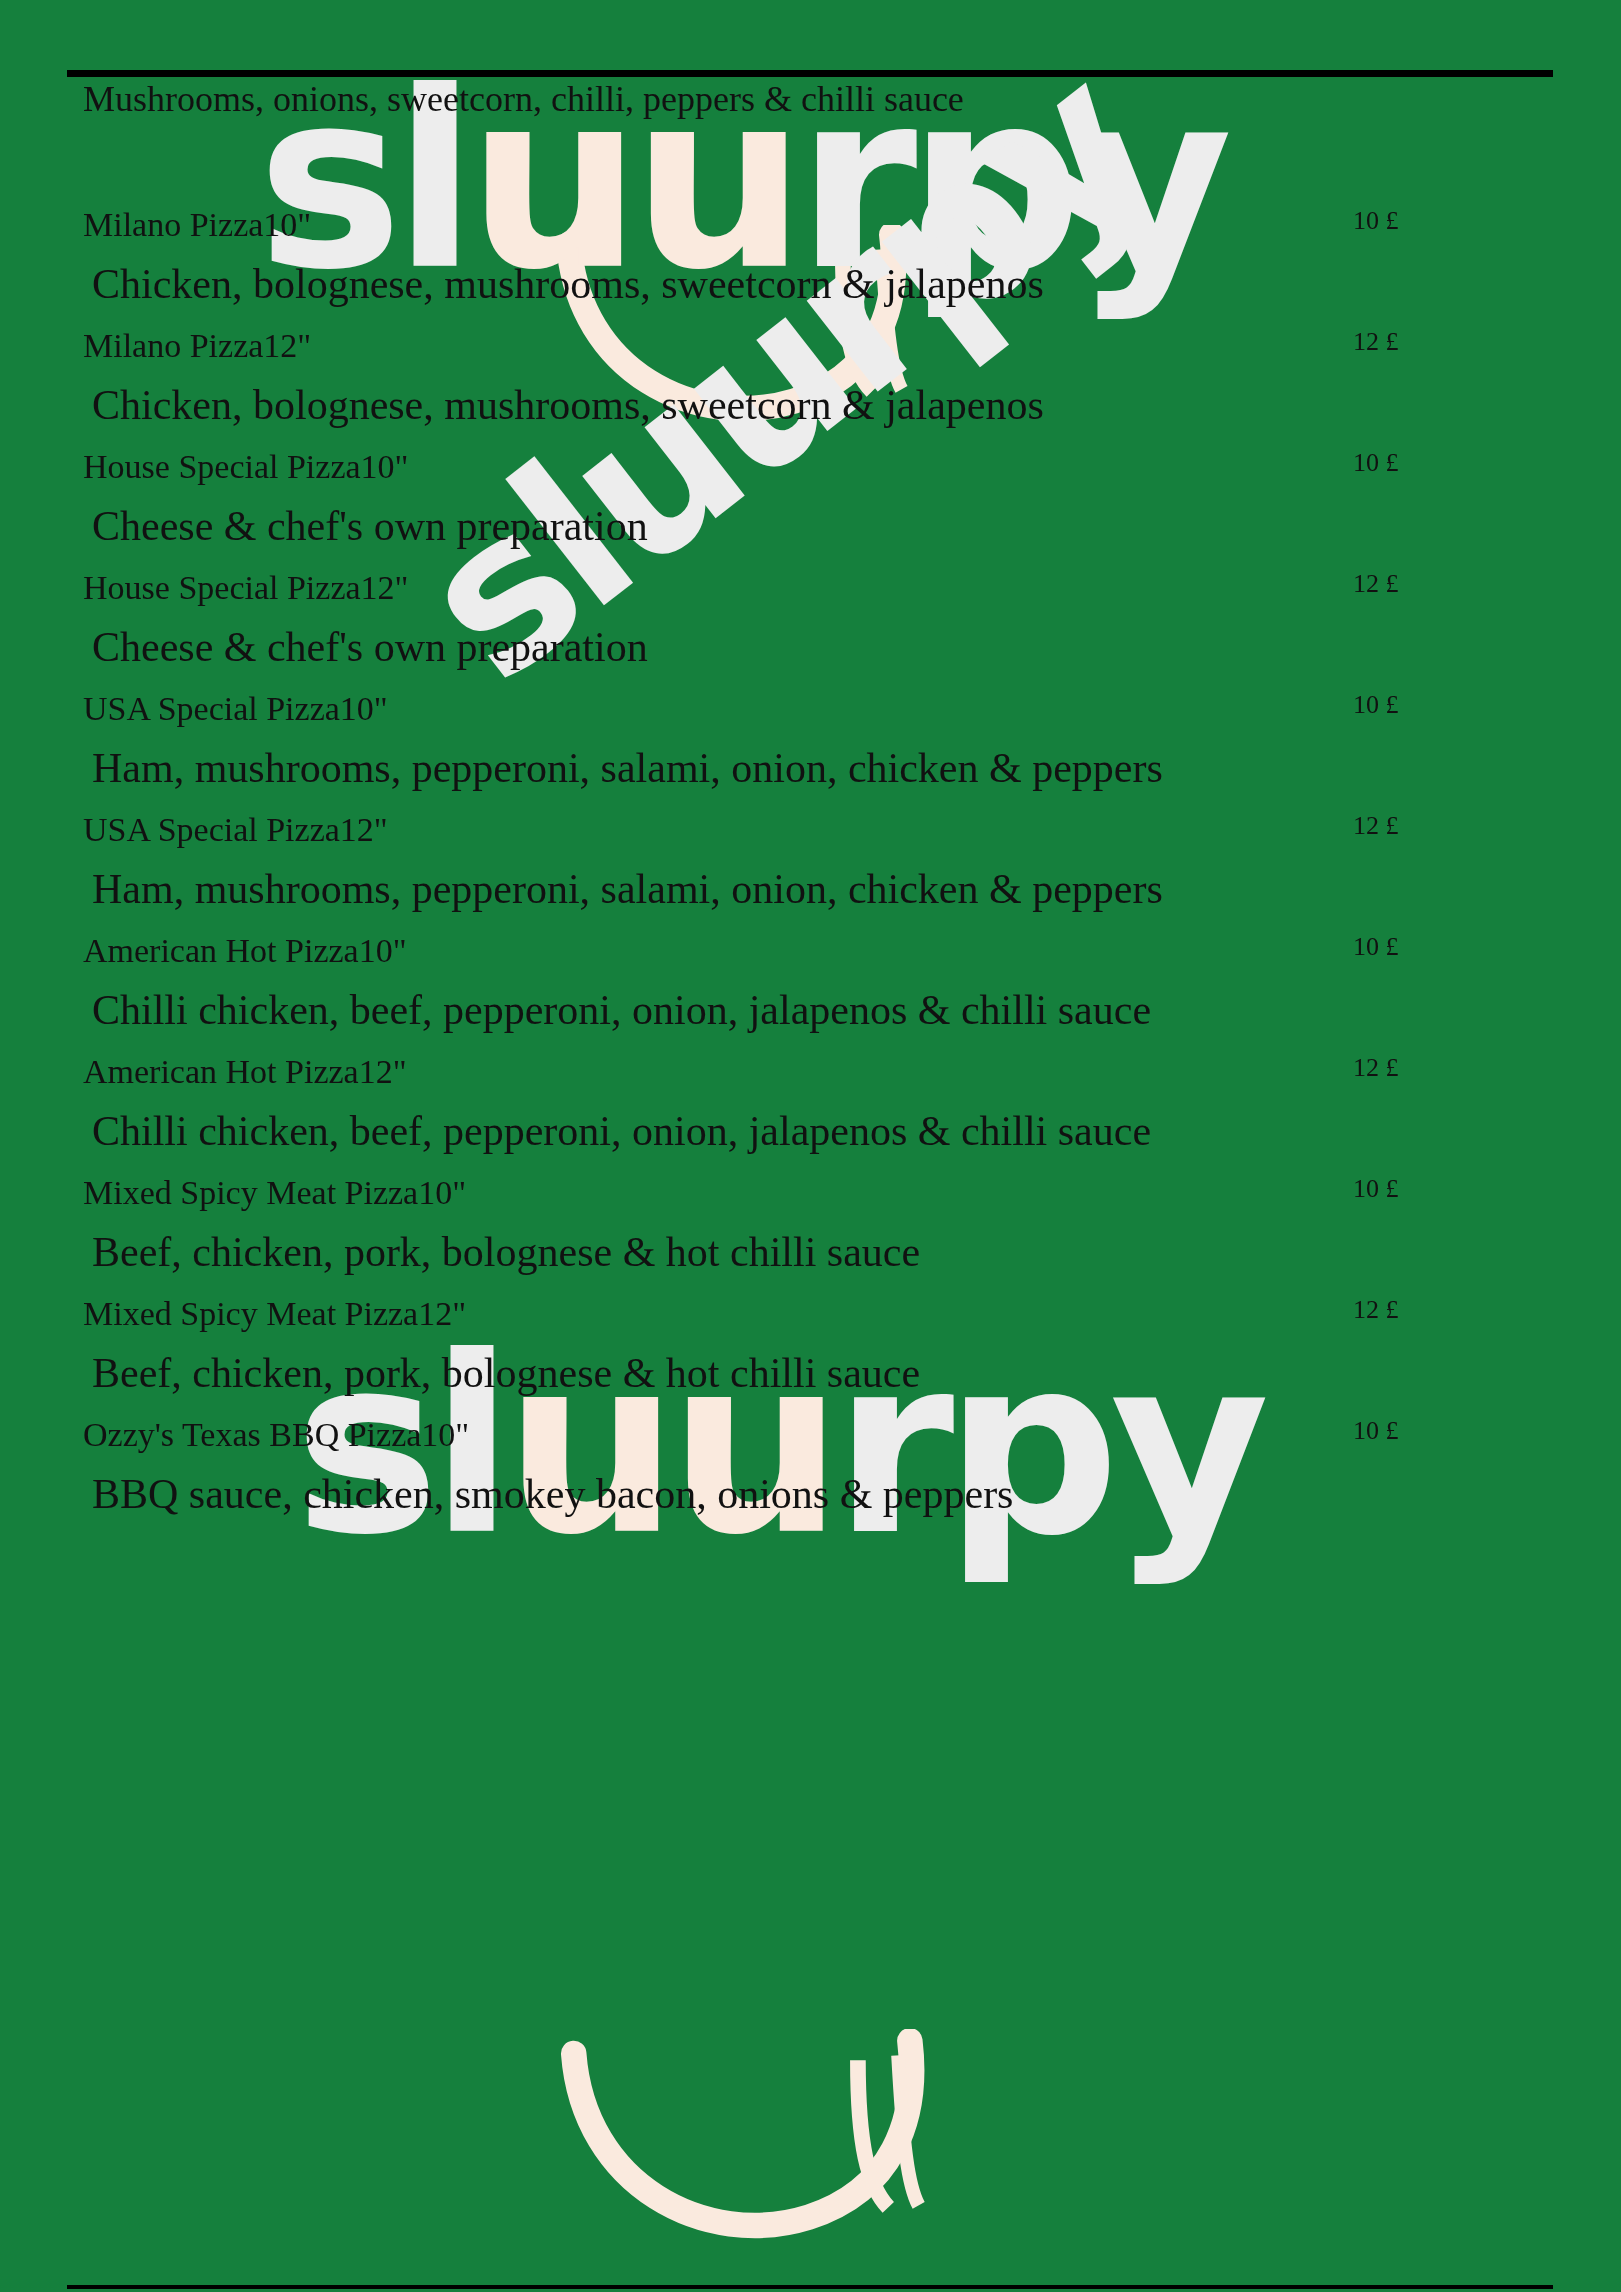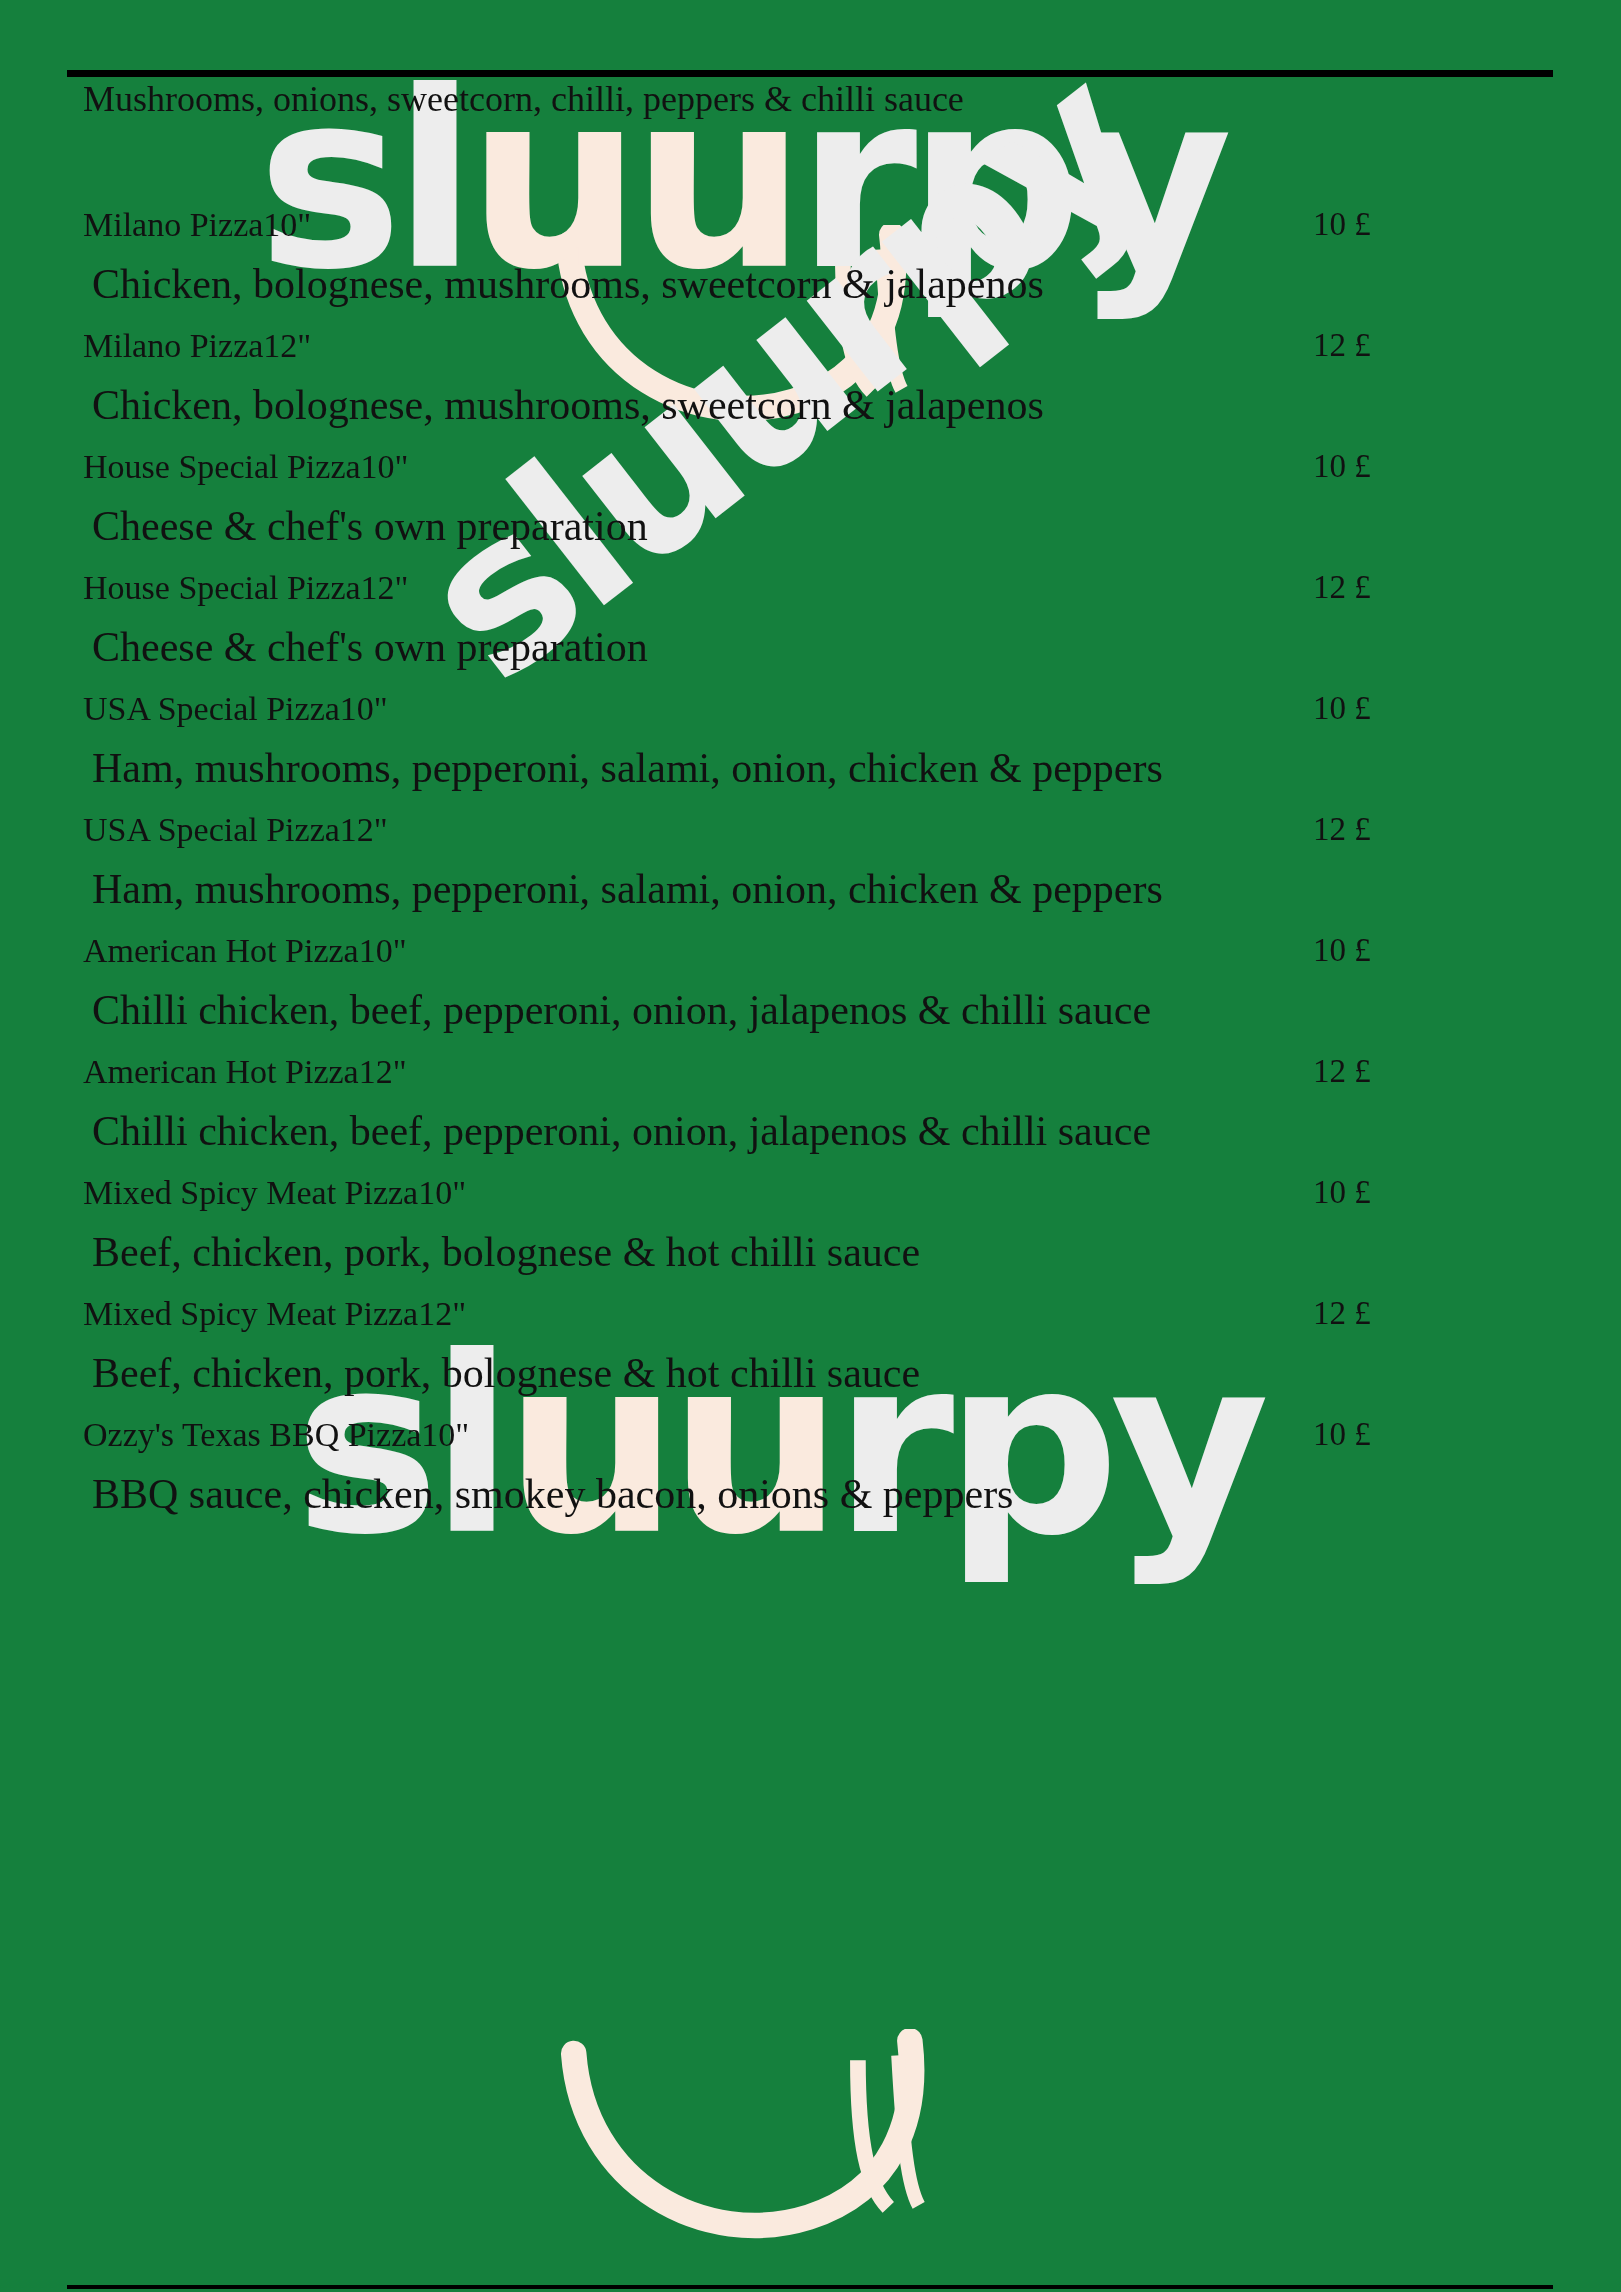--- a/index.html
+++ b/index.html
@@ -111,23 +111,23 @@
     left: 92px;
     top: 55px;
     font-size: 42px;
     line-height: 1.0;
     color: #111111;
     white-space: nowrap;
   }
 
   .item-price {
     position: absolute;
-    left: 1313px;
+    left: 1353px;
     top: 0;
-    font-size: 33px;
+    font-size: 26px;
     line-height: 1.0;
     color: #111111;
     white-space: nowrap;
   }
 </style>
 </head>
 <body>
 
 <div class="page">
 

